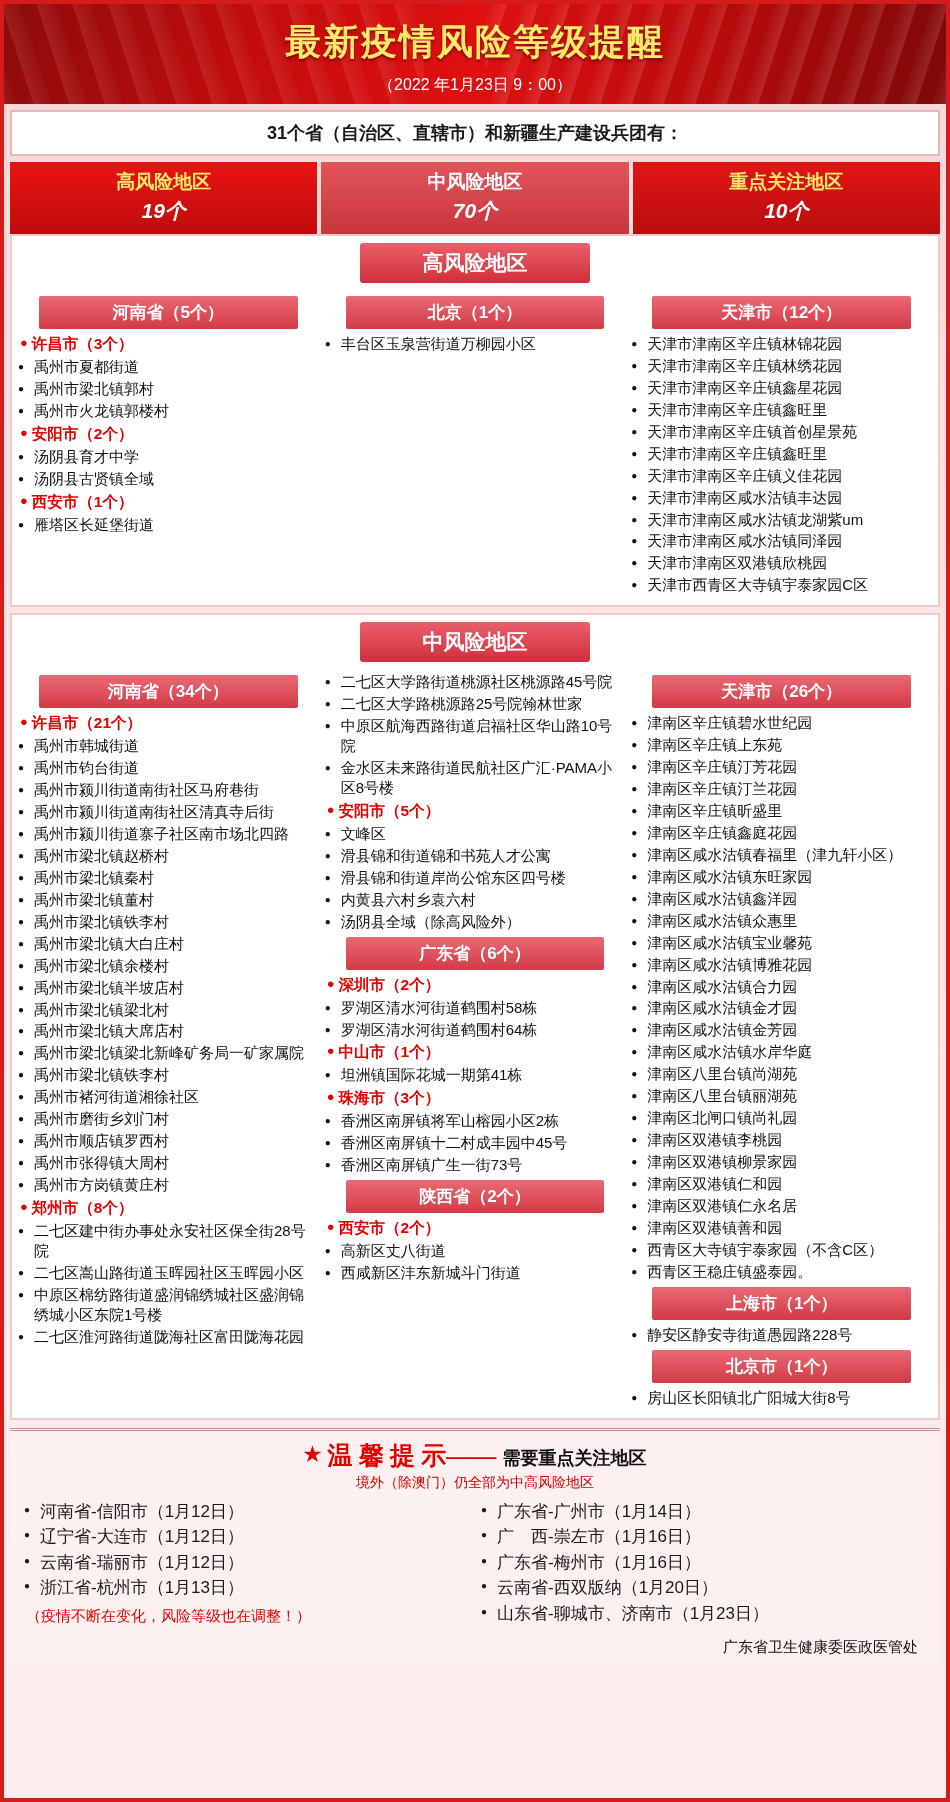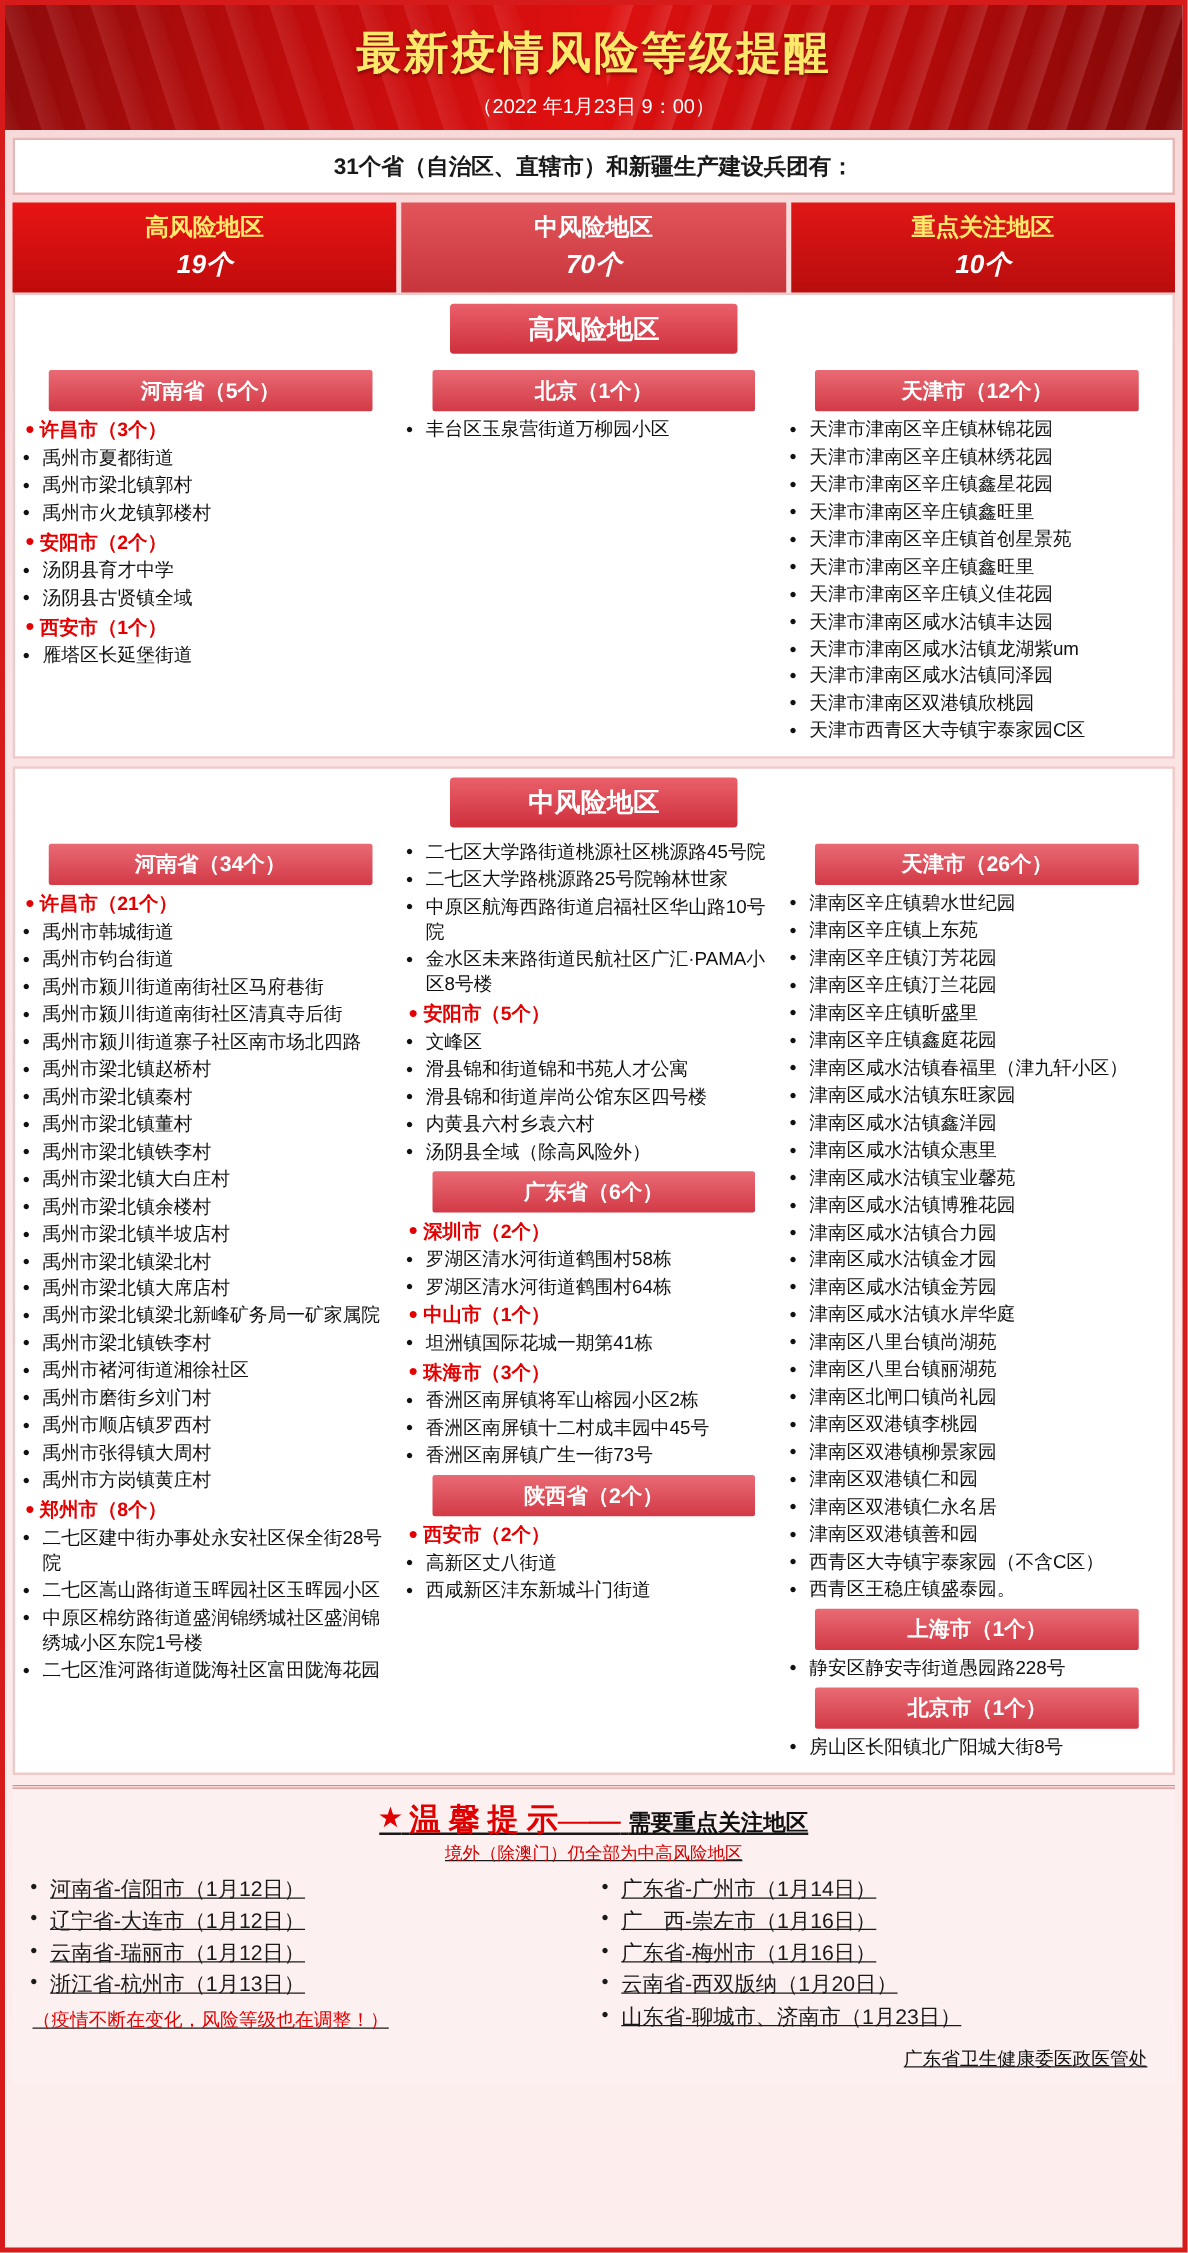--- a/index.html
+++ b/index.html
@@ -173,21 +173,20 @@
     line-height: 1.9;
     color: #111;
   }
 
   
   .tips-wrap {
     margin: 8px 6px 0 6px;
     background: #fdf0f0;
     border-top: 3px double #d88d8d;
     padding: 8px 8px 6px 8px;
-    text-decoration: underline;
   }
   .tips-title {
     text-align: center;
     font-size: 25px;
     font-weight: bold;
     color: #e00000;
     font-family: "Liberation Serif","DejaVu Serif",serif;
   }
   .tips-title .star { font-size: 20px; vertical-align: 3px; }
   .tips-title .sub {

